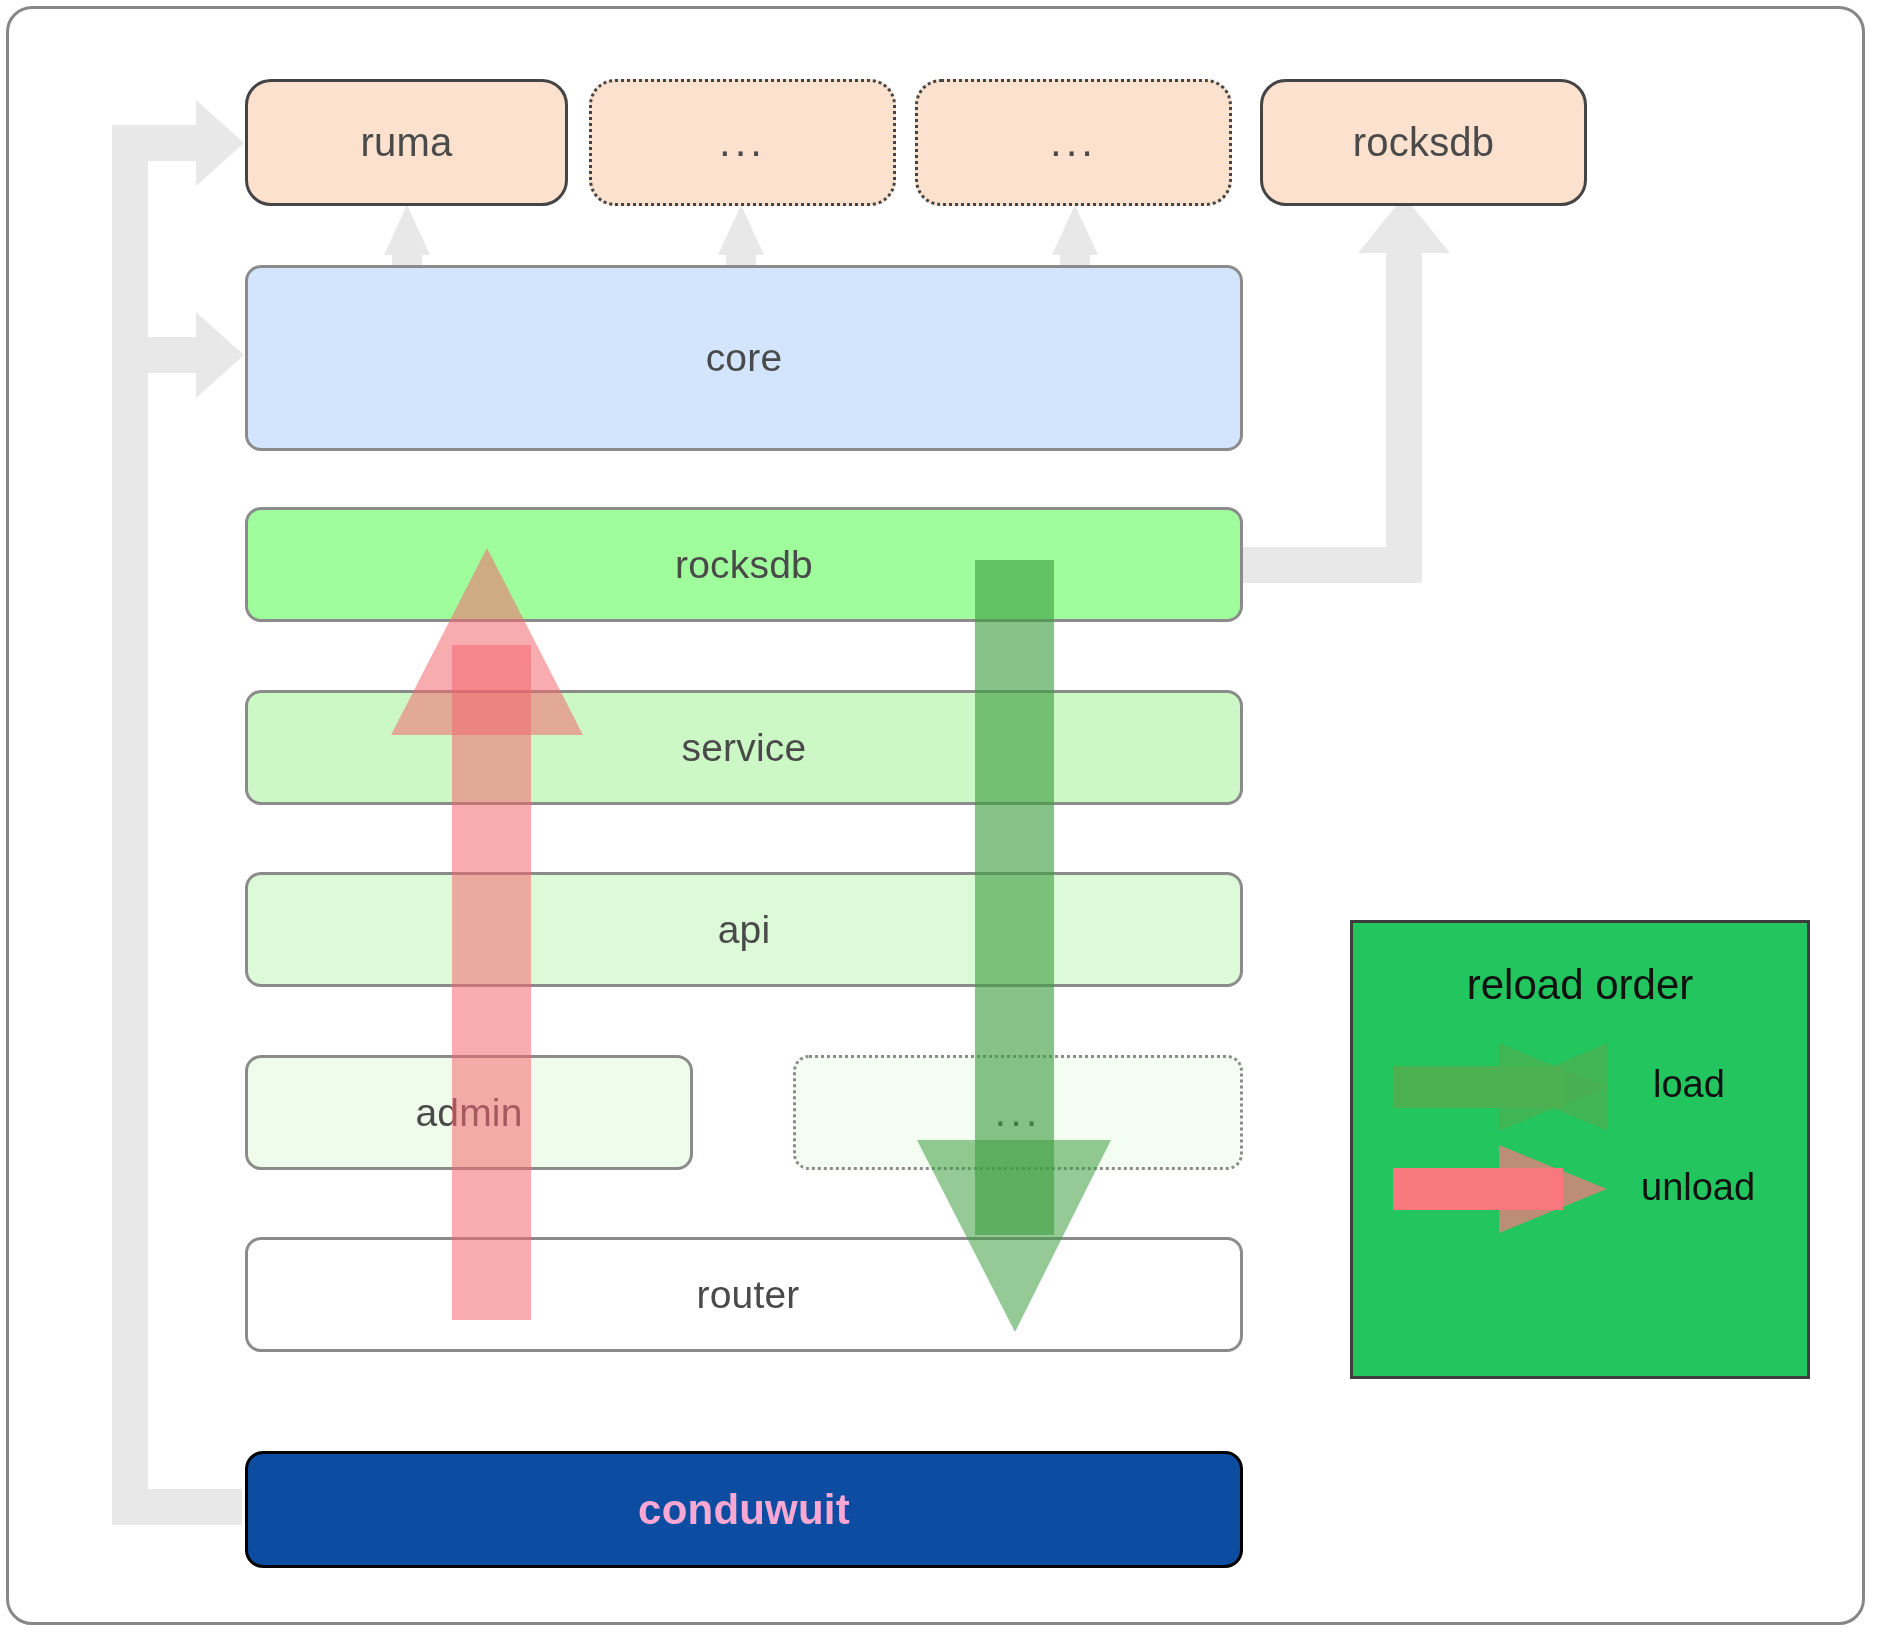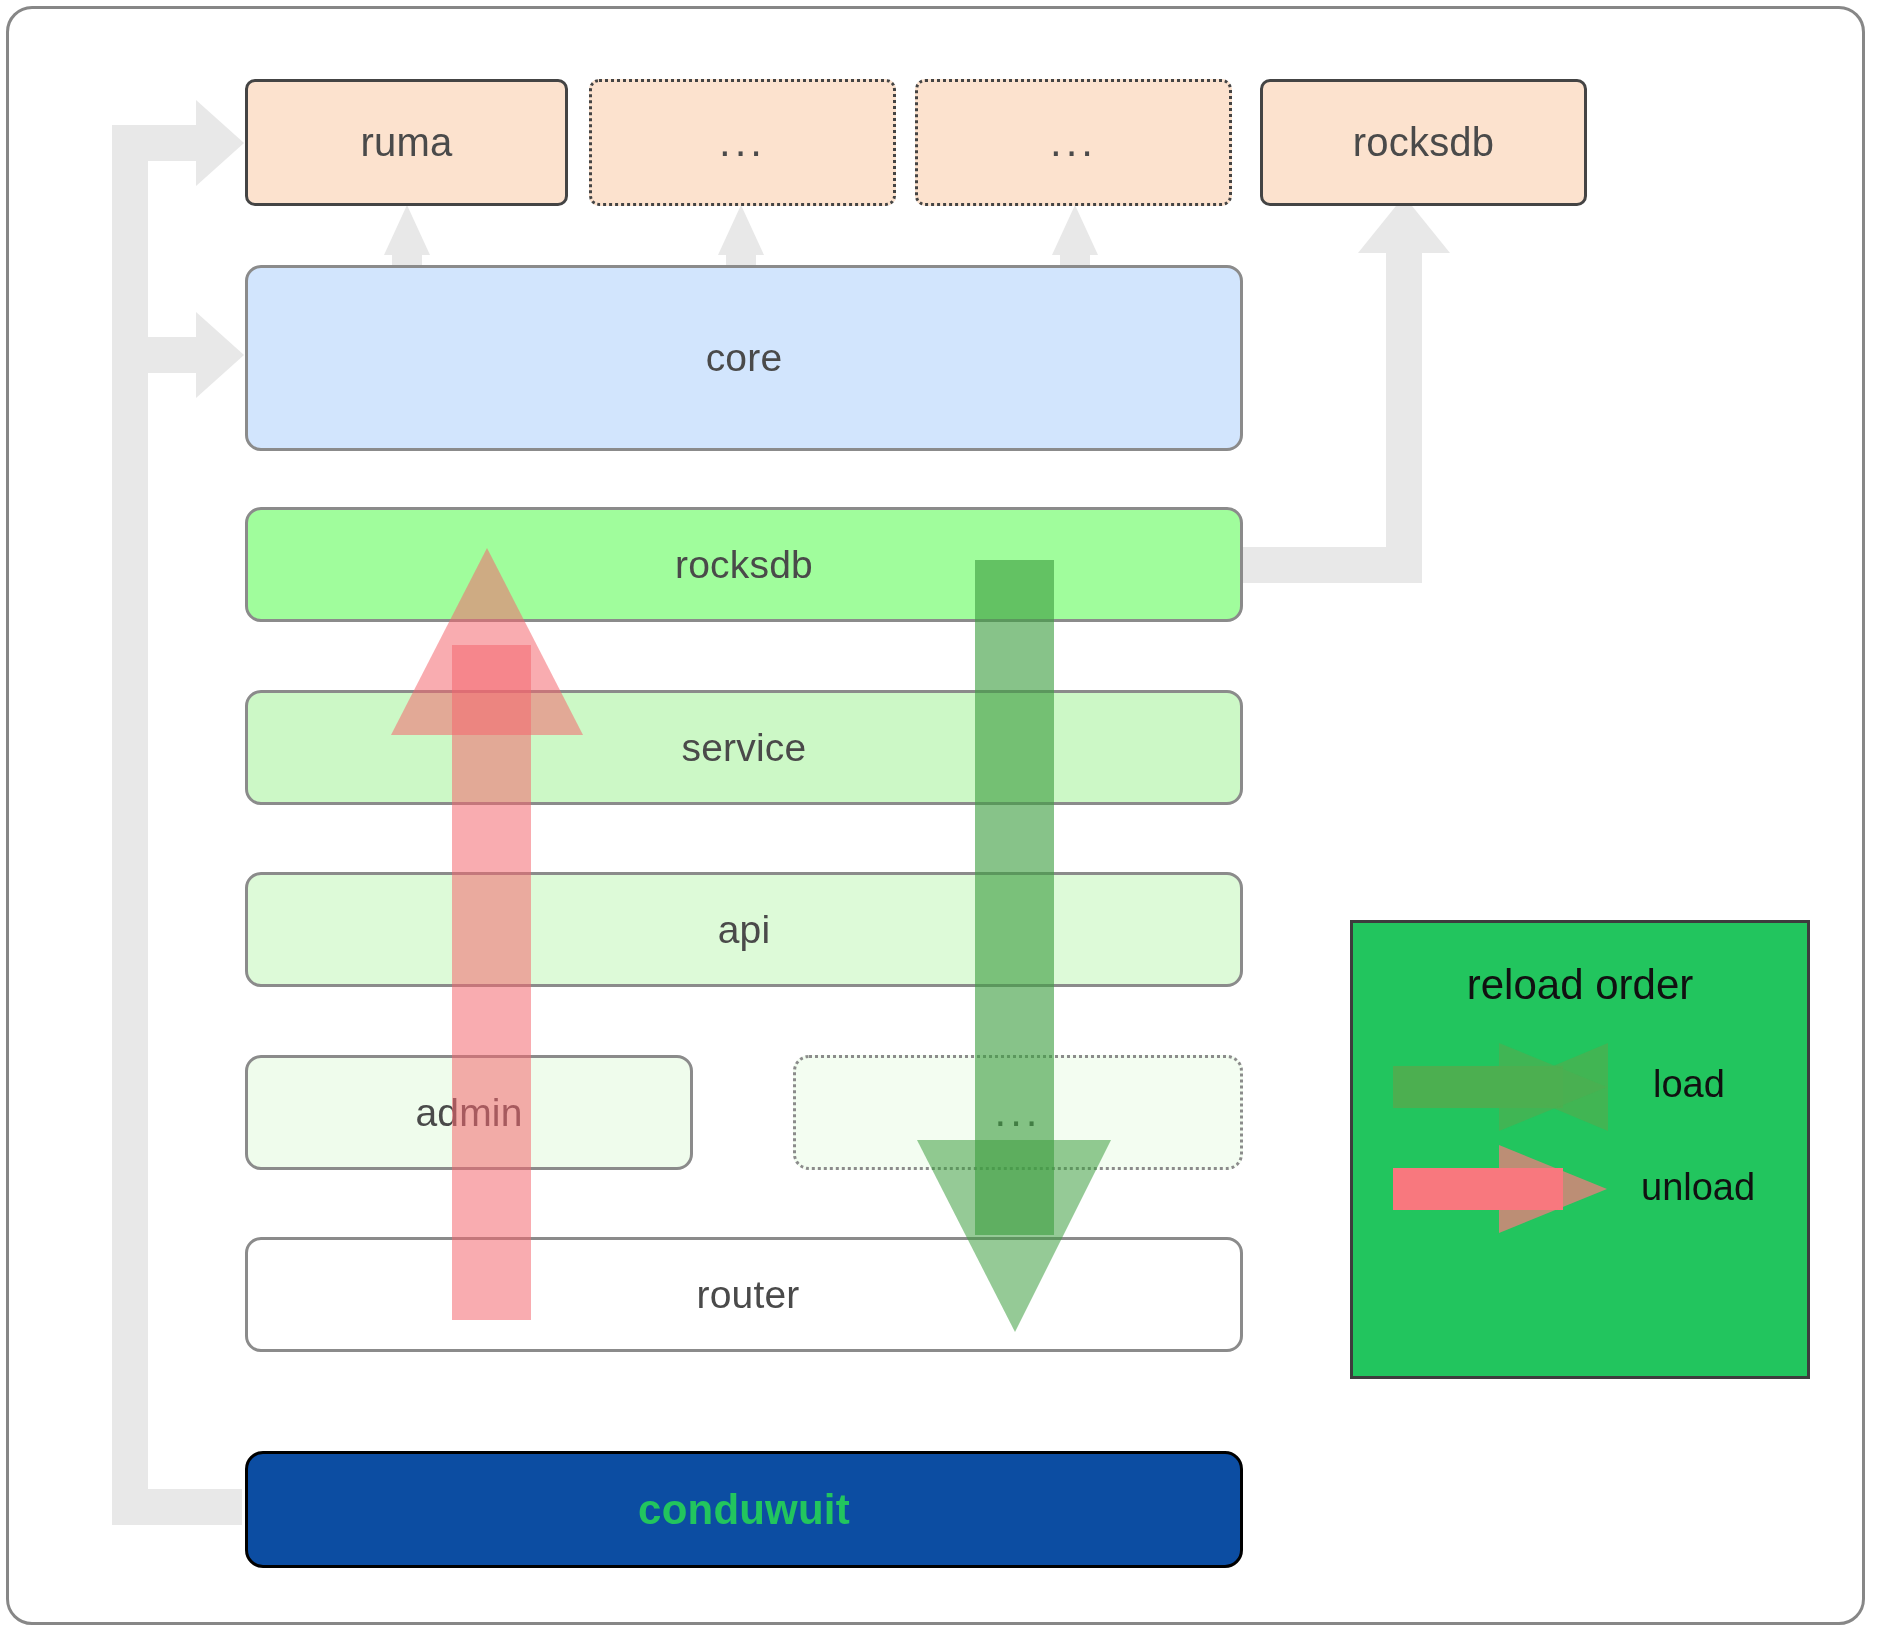--- a/index.html
+++ b/index.html
@@ -43,21 +43,21 @@
     align-items: center;
     justify-content: center;
     border-radius: 14px;
     font-size: 39px;
     color: #4a4a4a;
     letter-spacing: 0.2px;
   }
   .box.dep {
     border: 3px solid #444444;
     background: #fce2ce;
-    border-radius: 10px;
+    border-radius: 26px;
     font-size: 40px;
     justify-content: center;
   }
   .box.dep.dotted {
     border: 3px dotted #444444;
   }
   .box.core {
     border: 3px solid #8b8b8b;
     background: #d2e5fd;
     border-radius: 16px;
@@ -65,21 +65,21 @@
   .box.layer-box {
     border: 3px solid #8b8b8b;
     border-radius: 16px;
   }
   .box.layer-box.dotted {
     border: 3px dotted #8b8b8b;
   }
   .box.root {
     border: 3px solid #000000;
     background: #0c4da2;
-    color: #22c55e;
+    color: #f9a8d4;
     font-weight: bold;
     border-radius: 18px;
     font-size: 42px;
   }
   .box .dots {
     letter-spacing: 4px;
     font-size: 42px;
     line-height: 0.4;
   }
   .legend {

